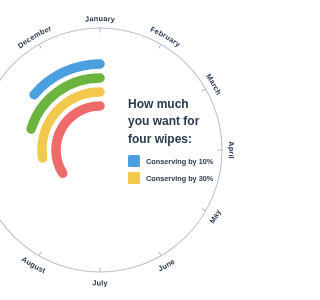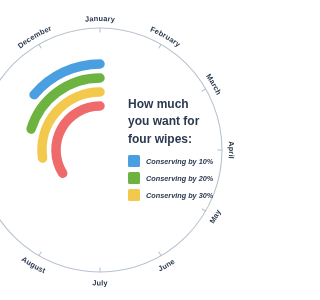--- a/index.html
+++ b/index.html
@@ -36,21 +36,20 @@
     color:#2b3a4f;
     line-height:1.45;
     margin:0 0 7px 0;
     width:74px;
   }
   .legend-row{
     display:flex;
     align-items:center;
     margin-bottom:5px;
     height:12px;
-    font-style:italic;
   }
   .legend-swatch{
     width:12px;height:12px;
     border-radius:1.5px;
     flex:0 0 auto;
     margin-right:6px;
   }
   .legend-label{
     font-size:7.3px;
     font-weight:bold;
@@ -118,23 +117,19 @@
   </svg>
 
   <div id="legend">
     <div class="legend-title">How much you want for four wipes:</div>
     <div id="legend-rows">
         <div class="legend-row">
           <span class="legend-swatch" style="background: rgb(74, 159, 224);"></span>
           <span class="legend-label">Conserving by 10%</span>
         </div>
         <div class="legend-row">
-          <span class="legend-swatch" style="background: rgb(108, 179, 63);"></span>
-          <span class="legend-label">Conserving by 20%</span>
-        </div>
-        <div class="legend-row">
           <span class="legend-swatch" style="background: rgb(242, 201, 76);"></span>
           <span class="legend-label">Conserving by 30%</span>
         </div>
       </div>
   </div>
 
 </div>
 
 </body></html>

